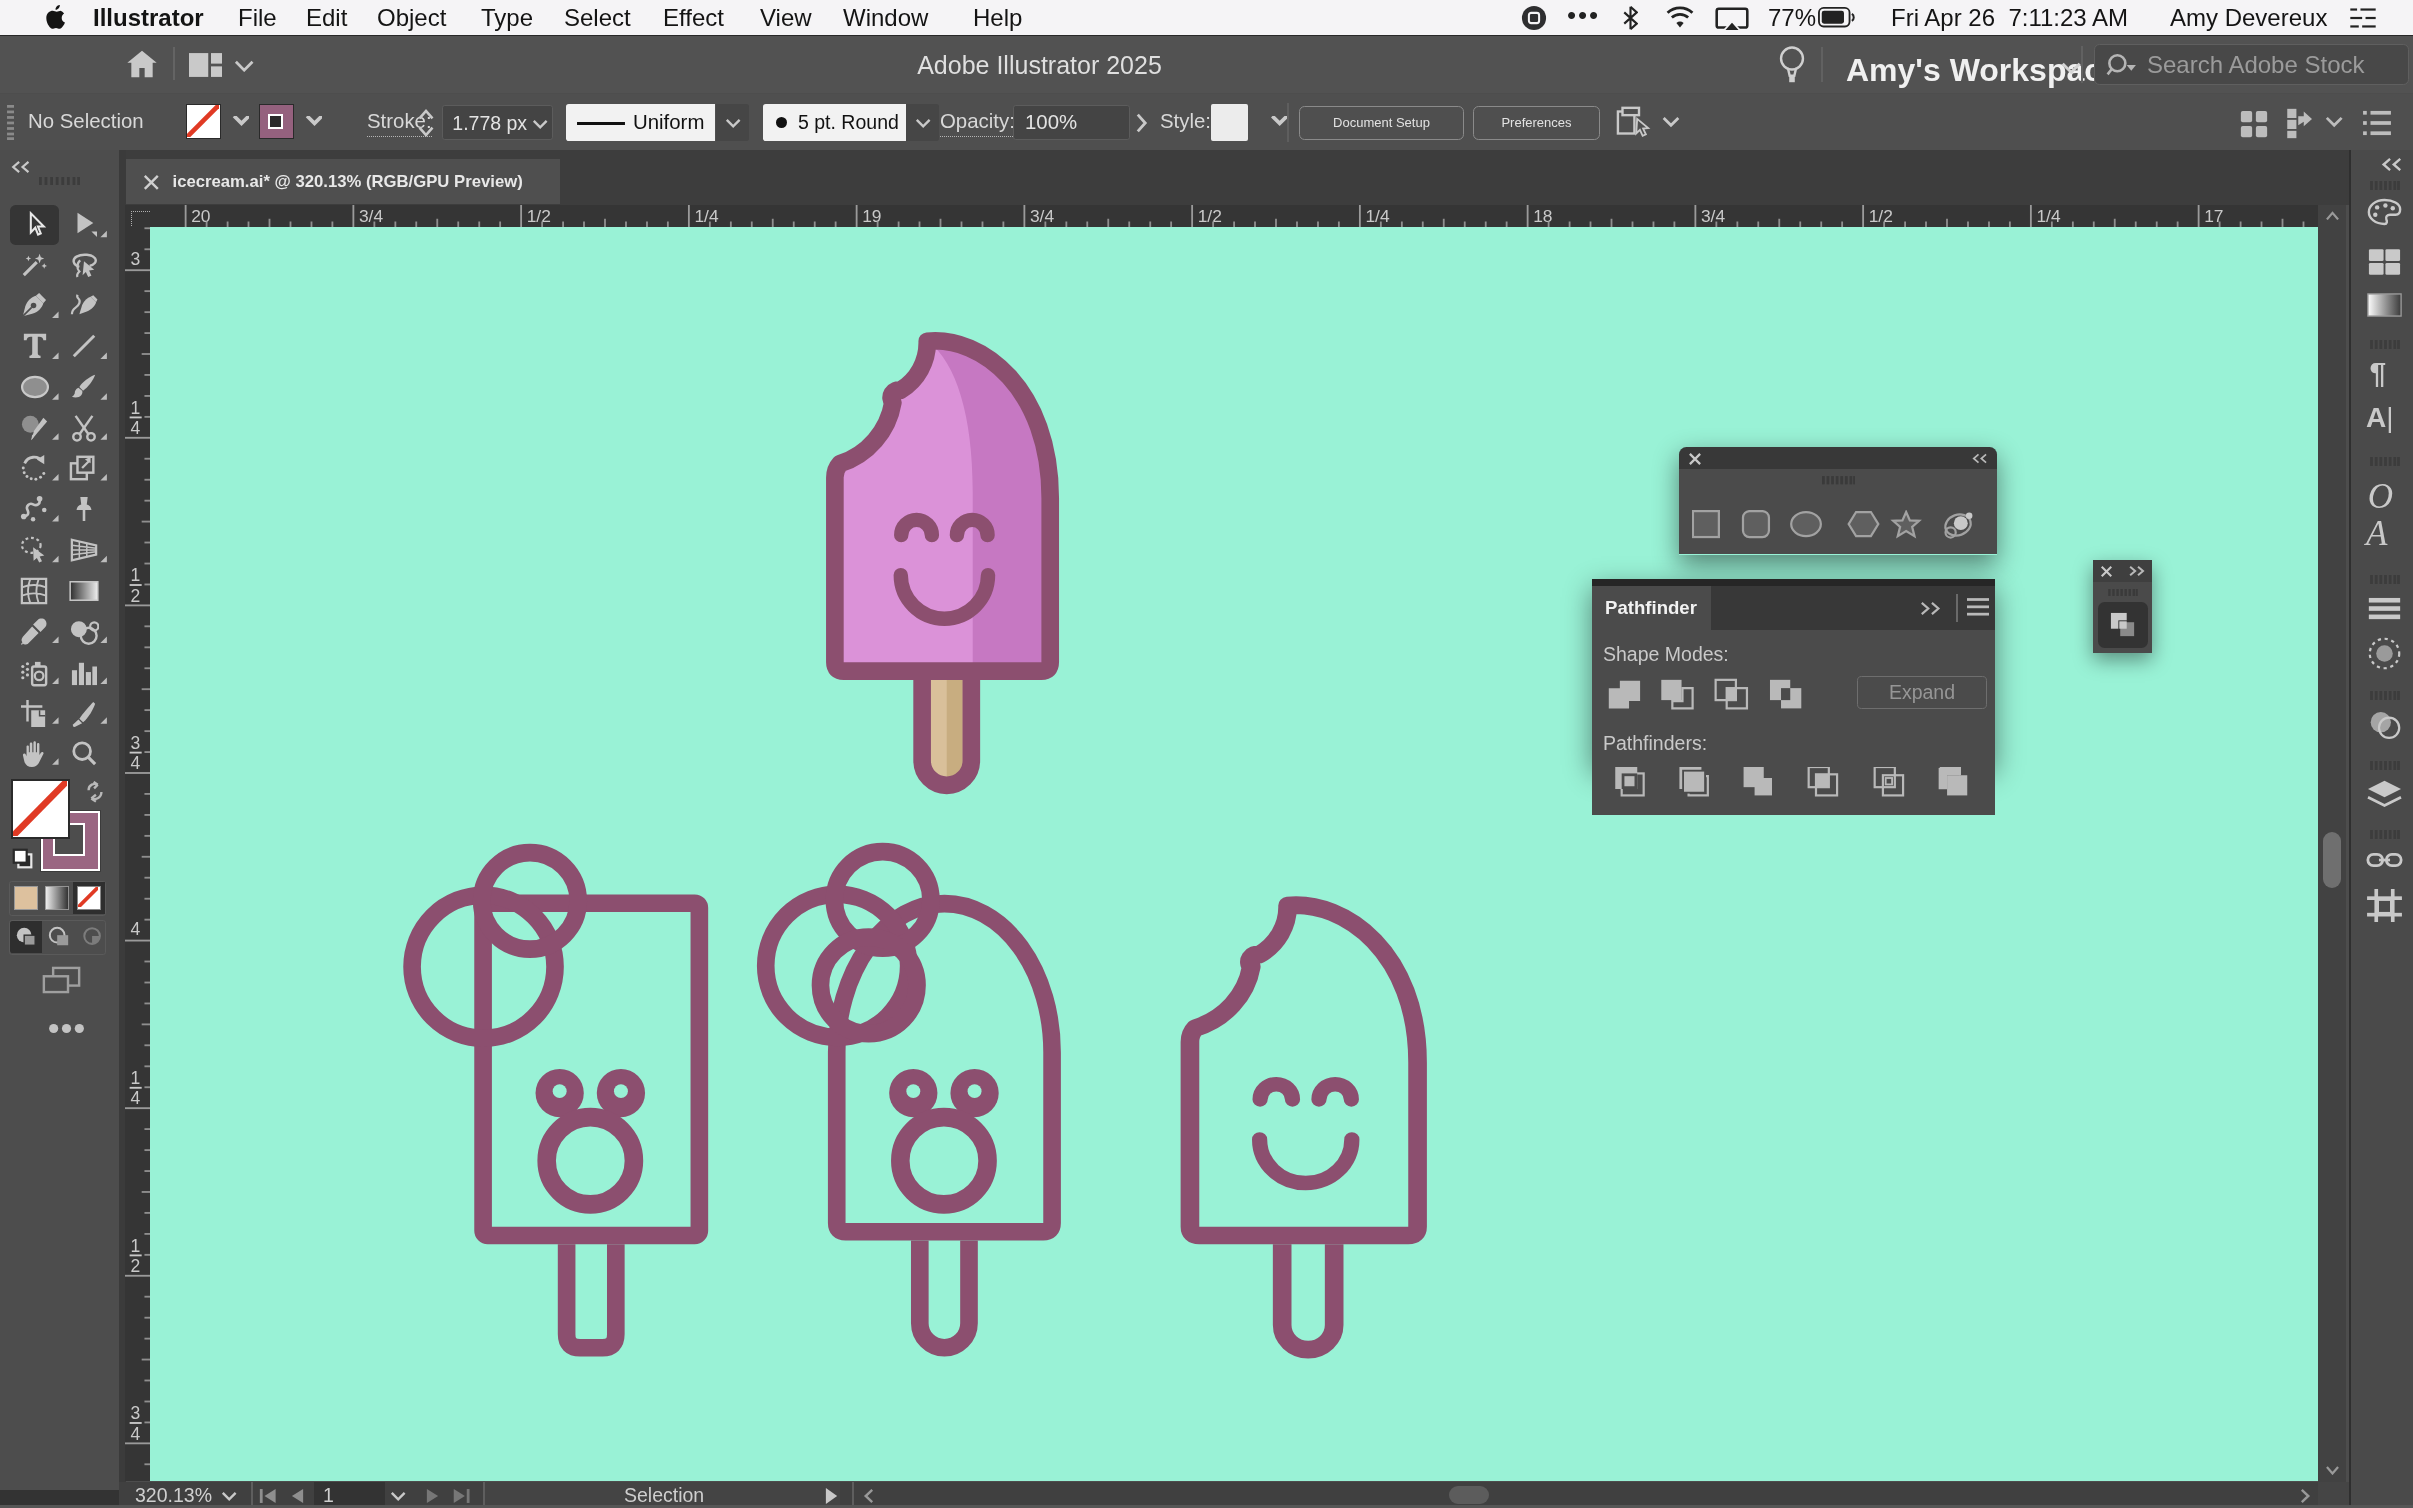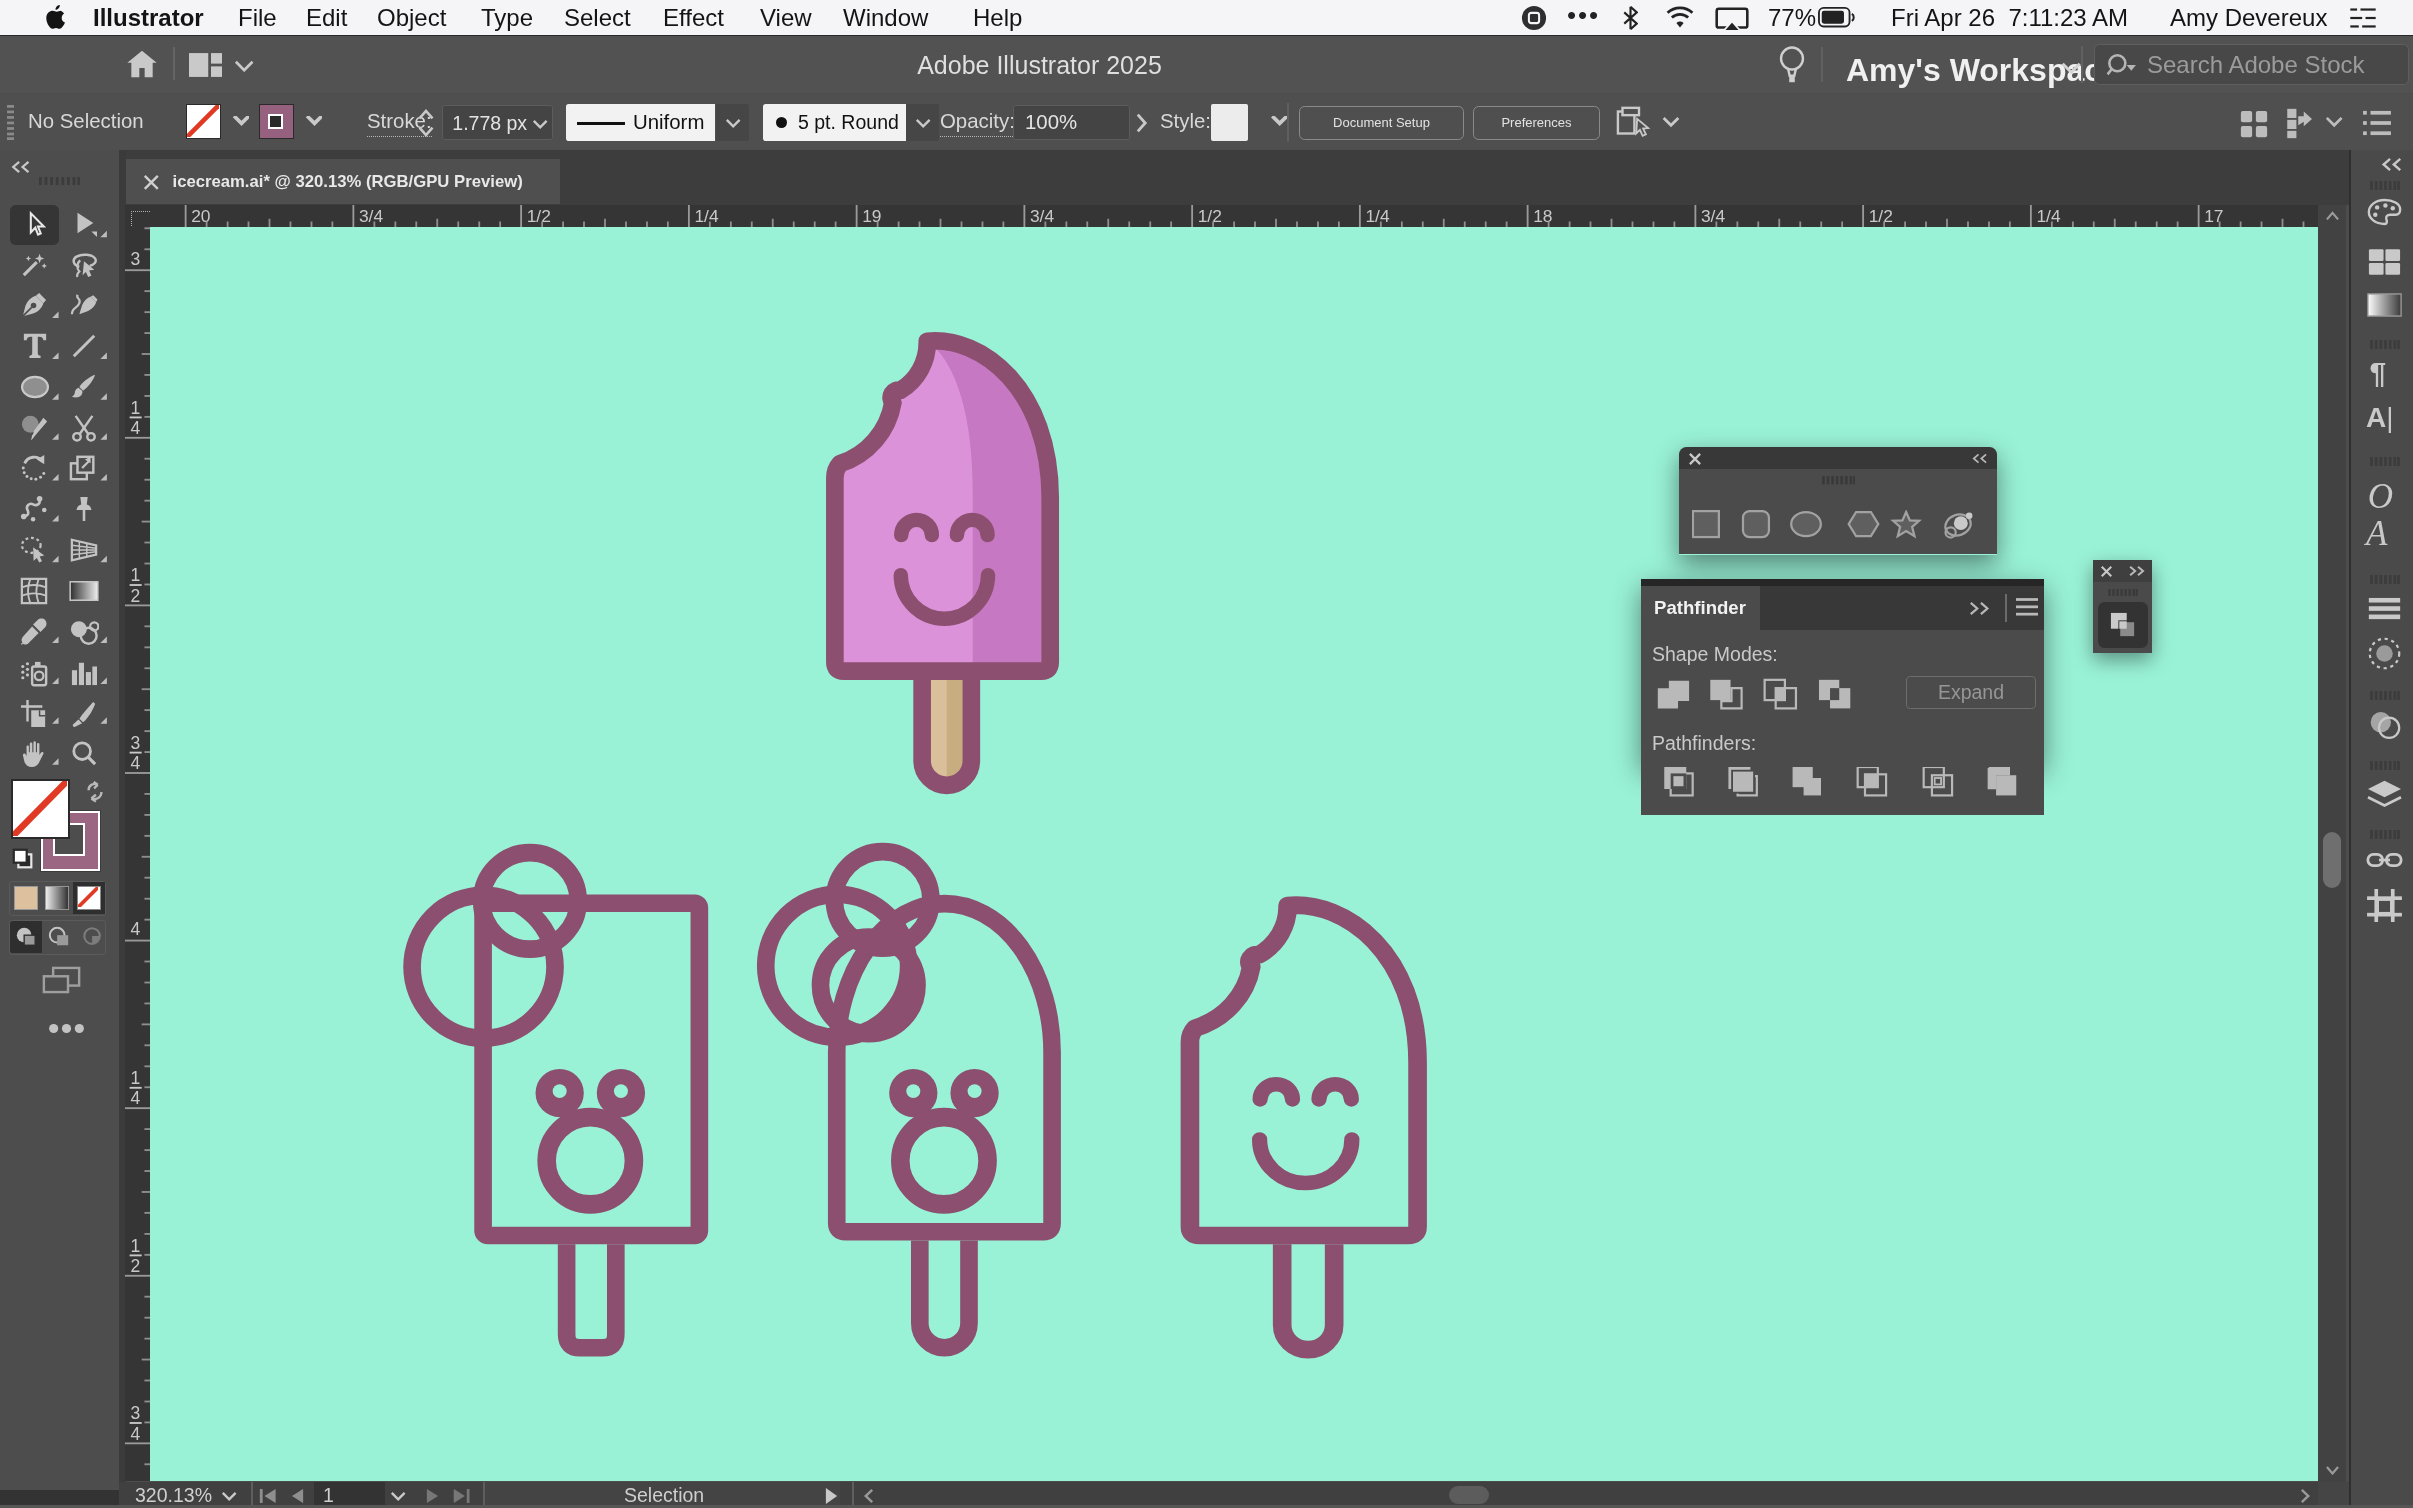--- a/index.html
+++ b/index.html
@@ -823,21 +823,21 @@
       <g fill="none" stroke="#a2a2a2" stroke-width="2.4">
         <ellipse cx="287" cy="16" rx="14" ry="11" transform="rotate(-20 287 16)"></ellipse>
         <circle cx="279" cy="24" r="5.5"></circle>
         <circle cx="290" cy="14" r="7.5" fill="#c9c9c9" stroke="none"></circle>
         <circle cx="299" cy="6" r="3.5" fill="#c9c9c9" stroke="none"></circle>
       </g>
     </svg>
   </div>
 </div>
 
-<div class="abs" style="left:1641px;top:579px;width:403px;height:186px;box-shadow:0 9.3px 26px rgba(0,0,0,0.45);">
+<div class="abs" style="left:1592px;top:579px;width:403px;height:186px;box-shadow:0 9.3px 26px rgba(0,0,0,0.45);">
   <div class="abs" style="left:0;top:0;width:403px;height:7.4px;background:#262626;"></div>
   <div class="abs" style="left:0;top:7.4px;width:403px;height:44px;background:#383838;">
     <div class="abs" style="left:0;top:0;width:119px;height:44px;background:#4b4b4b;color:#f2f2f2;font-weight:bold;font-size:18.6px;">
         <span style="position:absolute;left:13px;top:10.2px;">Pathfinder</span>
       </div>
     <svg class="abs" style="left:327px;top:15px" width="24" height="15" viewBox="0 0 26 16">
         <path d="M3 2 L10 8 L3 14 M14 2 L21 8 L14 14" stroke="#b9b9b9" stroke-width="2.4" fill="none"></path>
       </svg>
     <div class="abs" style="left:364px;top:7.4px;width:1.9px;height:28px;background:#6a6a6a;"></div>
     <svg class="abs" style="left:375px;top:12px" width="22" height="18.6" viewBox="0 0 24 20">

